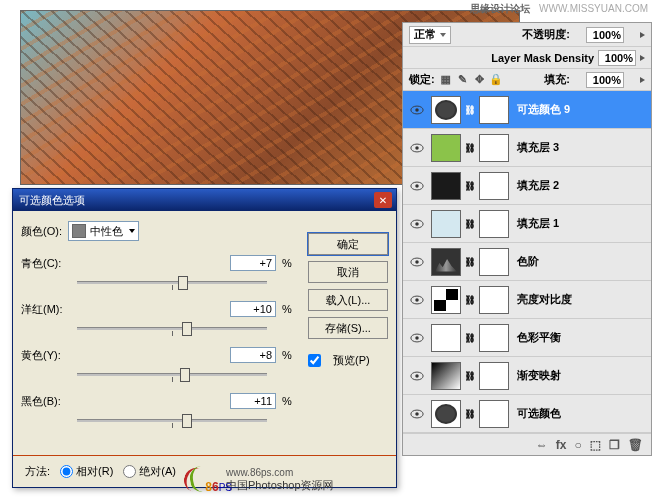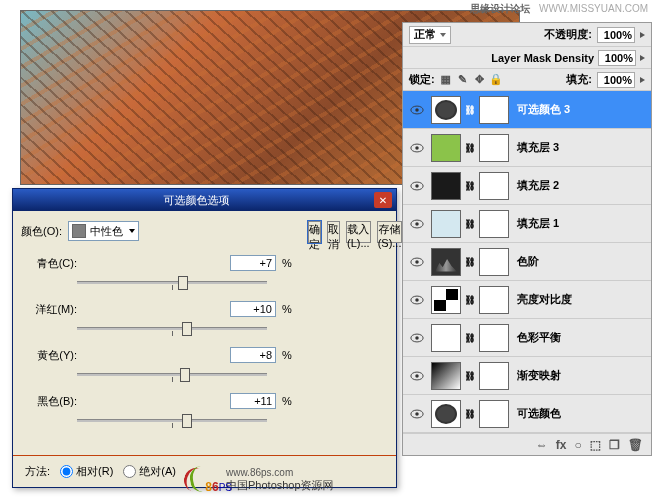--- a/index.html
+++ b/index.html
@@ -4,31 +4,31 @@
 <style>
 * { box-sizing: border-box; margin: 0; padding: 0; font-family: "Microsoft YaHei", sans-serif; }
 body { background: #fff; width: 660px; height: 500px; position: relative; overflow: hidden; }
 .canvas { position: absolute; top: 10px; left: 20px; width: 500px; height: 175px; border: 1px solid #666; background: linear-gradient(135deg, #7ab8c4 0%, #c96a3a 30%, #8b4a2a 60%, #d4853d 100%); overflow: hidden; }
 .canvas::before { content: ""; position: absolute; inset: 0; background: repeating-linear-gradient(42deg, transparent 0 8px, rgba(60,30,15,.35) 8px 10px), repeating-linear-gradient(-30deg, transparent 0 12px, rgba(200,110,50,.35) 12px 16px); }
 .watermark-top { position: absolute; top: 2px; right: 12px; font-size: 10px; color: #666; }
 .watermark-top span { margin-left: 6px; color: #aaa; }
 
 .dialog { position: absolute; top: 188px; left: 12px; width: 385px; background: #ece9d8; border: 1px solid #0a246a; box-shadow: 2px 2px 6px rgba(0,0,0,.3); }
 .titlebar { height: 22px; background: linear-gradient(180deg, #2a5bc4 0%, #0a246a 100%); color: #fff; font-size: 11px; display: flex; align-items: center; padding: 0 4px; }
-.titlebar .title { flex: 1; padding-left: 2px; text-align: center; }
+.titlebar .title { flex: 1; padding-left: 2px; }
 .titlebar .close { width: 18px; height: 16px; background: #c83c28; color: #fff; display: flex; align-items: center; justify-content: center; font-size: 10px; border-radius: 2px; cursor: pointer; }
 .dlg-body { padding: 10px 8px 8px; display: flex; gap: 10px; }
 .dlg-left { flex: 1; }
-.dlg-right { width: 80px; display: flex; flex-direction: row; gap: 6px; }
+.dlg-right { width: 80px; display: flex; flex-direction: column; gap: 6px; margin-top: 12px; }
 .color-row { display: flex; align-items: center; gap: 6px; font-size: 11px; margin-bottom: 14px; }
 .color-select { display: flex; align-items: center; border: 1px solid #7f9db9; background: #fff; height: 20px; padding: 1px 3px; gap: 4px; }
 .color-swatch { width: 14px; height: 14px; background: #808080; border: 1px solid #666; }
 .color-select .arrow { width: 0; height: 0; border-left: 3px solid transparent; border-right: 3px solid transparent; border-top: 4px solid #000; margin-left: 2px; }
 .slider-row { display: flex; align-items: center; gap: 6px; font-size: 11px; margin-bottom: 4px; }
-.slider-row .lbl { width: 56px; text-align: right; }
+.slider-row .lbl { width: 56px; }
 .slider-row .val { width: 46px; border: 1px solid #7f9db9; background: #fff; text-align: right; padding: 1px 3px; font-size: 11px; }
 .slider-row .pct { width: 16px; }
 .slider-track { position: relative; height: 18px; margin: 0 0 8px 56px; width: 190px; }
 .slider-track .bar { position: absolute; top: 6px; left: 0; right: 0; height: 3px; background: #c0c0c0; border-top: 1px solid #888; }
 .slider-track .tick { position: absolute; top: 10px; left: 50%; width: 1px; height: 5px; background: #666; }
 .slider-track .thumb { position: absolute; top: 1px; width: 10px; height: 14px; background: #ece9d8; border: 1px solid #555; cursor: pointer; }
 .btn { background: #ece9d8; border: 1px solid #888; font-size: 11px; height: 22px; cursor: pointer; }
 .btn-default { outline: 1px solid #3169c6; outline-offset: 0; }
 .preview-row { display: flex; align-items: center; gap: 12px; font-size: 11px; margin-top: 8px; }
 .method-row { border-top: 1px solid #c2410c; margin-top: 8px; padding: 8px 12px; font-size: 11px; display: flex; align-items: flex-start; gap: 10px; }
@@ -39,21 +39,21 @@
 .brand-logo::after { content: ""; position: absolute; left: 10px; top: 2px; width: 20px; height: 26px; border-left: 3px solid #6aa617; border-radius: 12px 0 0 12px; transform: rotate(-6deg); }
 .brand-86 { position: absolute; right: -12px; bottom: 2px; font-size: 12px; font-weight: bold; }
 .brand-86 .eight { color: #e08a00; }
 .brand-86 .six { color: #c02626; }
 .brand-ps { color: #00a; font-weight: normal; font-size: 10px; }
 
 .layers { position: absolute; top: 22px; right: 8px; width: 250px; background: #e8e8e8; border: 1px solid #999; font-size: 11px; font-weight: bold; }
 .layers-top { display: flex; align-items: center; height: 24px; padding: 0 6px; gap: 6px; border-bottom: 1px solid #ccc; }
 .sel { border: 1px solid #aaa; background: #fff; height: 18px; padding: 1px 4px; display: flex; align-items: center; gap: 4px; }
 .sel .arrow { width: 0; height: 0; border-left: 3px solid transparent; border-right: 3px solid transparent; border-top: 4px solid #666; }
-.opacity-wrap { display: flex; align-items: center; gap: 5px; margin-left: auto; }
+.opacity-wrap { display: flex; align-items: center; gap: 16px; margin-left: auto; }
 .num-input { width: 38px; border: 1px solid #aaa; background: #fff; text-align: right; padding: 1px 2px; }
 .play { width: 0; height: 0; border-top: 3px solid transparent; border-bottom: 3px solid transparent; border-left: 5px solid #555; }
 .layers-row2, .layers-row3 { display: flex; align-items: center; height: 22px; padding: 0 6px; gap: 4px; border-bottom: 1px solid #ccc; }
 .lock-icons { display: flex; gap: 3px; align-items: center; }
 .lock-icons span { width: 14px; height: 14px; display: flex; align-items: center; justify-content: center; color: #555; }
 .layer-list { max-height: 354px; overflow-y: auto; }
 .layer-item { display: flex; align-items: center; height: 38px; border-bottom: 1px solid #ccc; padding: 0 4px; gap: 4px; background: #e8e8e8; }
 .layer-item.selected { background: #3d8ef7; color: #fff; }
 .eye { width: 20px; height: 20px; display: flex; align-items: center; justify-content: center; color: #333; cursor: pointer; }
 .eye svg { width: 14px; height: 14px; }
@@ -213,21 +213,21 @@
     <div class="layer-item selected">
       <span class="eye">
           <svg viewBox="0 0 16 16">
             <ellipse cx="8" cy="8" rx="7" ry="4.5" fill="none" stroke="#333"></ellipse>
             <circle cx="8" cy="8" r="2" fill="#333"></circle>
           </svg>
         </span>
       <div class="thumb-adj adj-sel"></div>
       <span class="link">⛓</span>
       <div class="thumb-mask"></div>
-      <span class="layer-name">可选颜色 3</span>
+      <span class="layer-name">可选颜色 9</span>
     </div>
     <div class="layer-item">
       <span class="eye">
           <svg viewBox="0 0 16 16">
             <ellipse cx="8" cy="8" rx="7" ry="4.5" fill="none" stroke="#333"></ellipse>
             <circle cx="8" cy="8" r="2" fill="#333"></circle>
           </svg>
         </span>
       <div class="thumb-adj adj-fill-g"></div>
         <span class="link">⛓</span>

